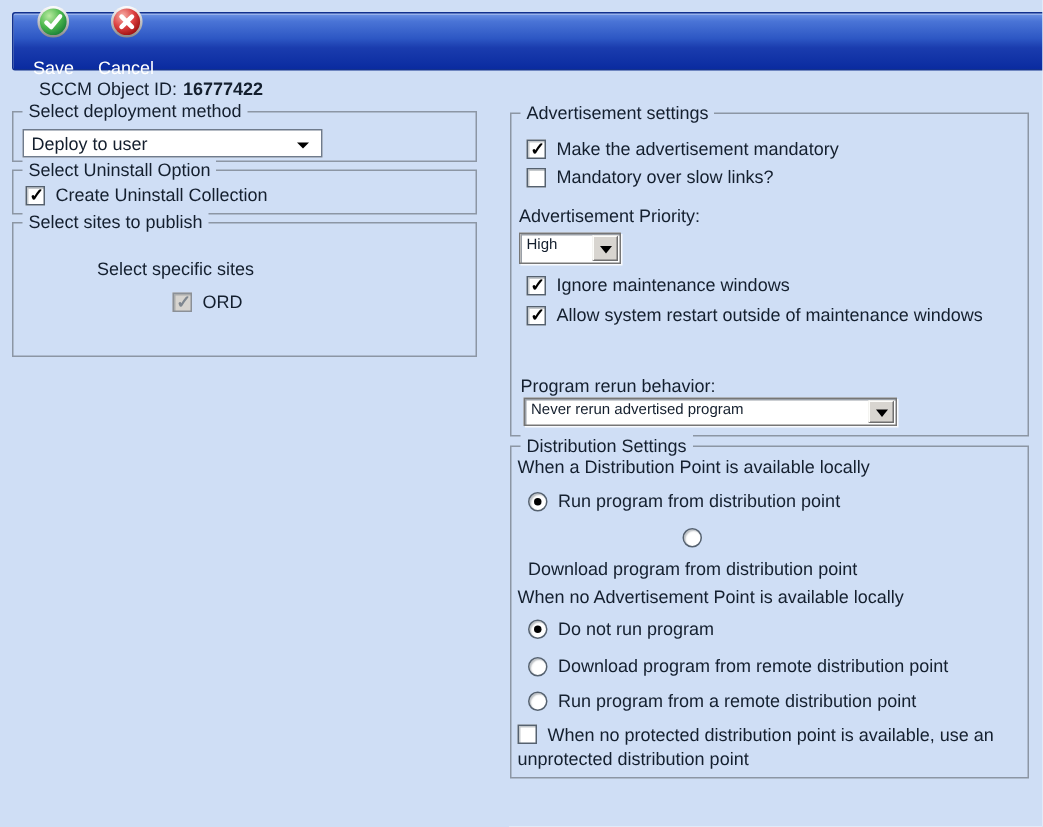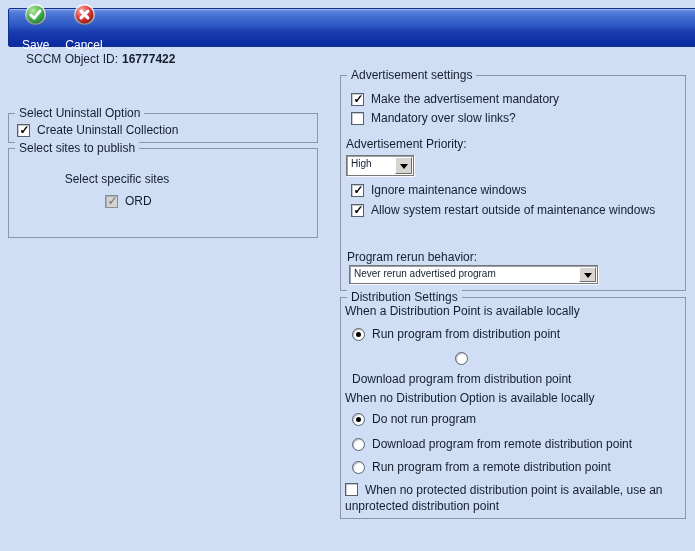--- a/index.html
+++ b/index.html
@@ -116,33 +116,40 @@
         <path d="M8.4 8.4 L15.6 15.6 M15.6 8.4 L8.4 15.6" fill="none" stroke="#fff" stroke-width="3.2" stroke-linecap="round"></path>
       </svg>
       <span>Cancel</span>
     </div>
   </div>
 
   <div class="objid">
     <span>SCCM Object ID:</span><b>16777422</b>
   </div>
 
+  <div class="groupbox" style="left:8px; top:74px; width:308px; height:32px;">
+    <div class="legend">Select deployment method</div>
+    <div class="combo-flat" style="left:6px; top:11px; width:200px; height:19px;">
+      <span class="cf-txt">Deploy to user</span>
+      <span class="cf-arr"></span>
+    </div>
+  </div>
 
   <div class="groupbox" style="left:8px; top:113px; width:308px; height:28px;">
     <div class="legend">Select Uninstall Option</div>
     <div class="row" style="left:8px; top:9px;">
       <span class="chk on"></span>
       <span>Create Uninstall Collection</span>
     </div>
   </div>
 
   <div class="groupbox" style="left:8px; top:148px; width:308px; height:88px;">
     <div class="legend">Select sites to publish</div>
     <div class="slabel" style="left:0; top:23px; width:216px; text-align:center;">Select specific sites</div>
-    <div class="row" style="left:64px; top:45px;padding-left:32px;">
+    <div class="row" style="left:74px; top:45px;padding-left:32px;">
       <span class="chk on dis"></span>
       <span>ORD</span>
     </div>
   </div>
 
   <div class="groupbox" style="left:340px; top:75px; width:344px; height:214px;">
     <div class="legend">Advertisement settings</div>
 
     <div class="row" style="left:10px; top:16px;">
       <span class="chk on"></span>
@@ -181,21 +188,21 @@
     <div class="slabel" style="left:4px; top:6px;">When a Distribution Point is available locally</div>
     <div class="row" style="left:11px; top:29px;">
       <span class="radio on"></span>
       <span>Run program from distribution point</span>
     </div>
     <div class="row" style="left:11px; top:54px;flex-direction:column;">
       <span class="radio"></span>
       <span>Download program from distribution point</span>
     </div>
 
-    <div class="slabel" style="left:4px; top:93px;">When no Distribution Option is available locally</div>
+    <div class="slabel" style="left:4px; top:93px;">When no Advertisement Point is available locally</div>
     <div class="row" style="left:11px; top:114px;">
       <span class="radio on"></span>
       <span>Do not run program</span>
     </div>
     <div class="row" style="left:11px; top:139px;">
       <span class="radio"></span>
       <span>Download program from remote distribution point</span>
     </div>
     <div class="row" style="left:11px; top:162px;">
       <span class="radio"></span>

